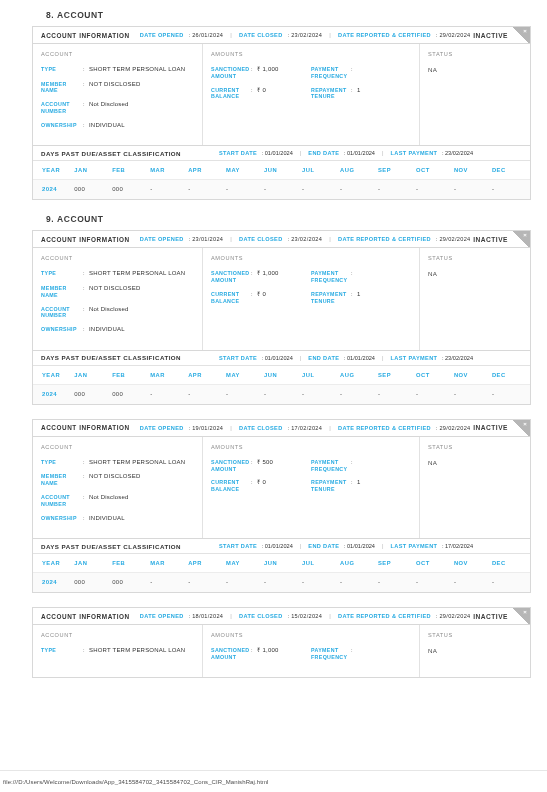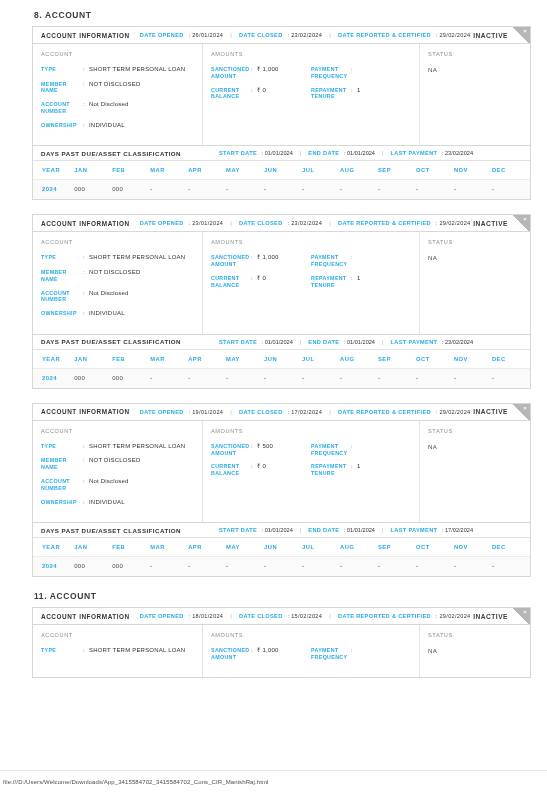--- a/index.html
+++ b/index.html
@@ -26,21 +26,21 @@
     overflow: hidden;
     padding: 10px 16px 0 32px;
   }
 
   
   .sec-title {
     font-size: 8.5px;
     font-weight: bold;
     letter-spacing: 0.6px;
     color: #3b3b3b;
-    margin: 0 0 6px 2px;
+    margin: 0 0 6px 14px;
     text-transform: uppercase;
   }
   .sec-block { margin-bottom: 14px; }
 
   
   .card {
     position: relative;
     border: 1px solid #d8d8d8;
     background: #fff;
     width: 499px;
@@ -360,20 +360,21 @@
                   <td>-</td>
                   <td>-</td>
                   <td>-</td>
                   <td>-</td>
                 </tr>
               </tbody>
             </table>
           </div>
         </div>
         <div class="sec-block">
+          <h2 class="sec-title">9. ACCOUNT</h2>
           <div class="card">
             <div class="card-head">
               <span class="head-title">ACCOUNT INFORMATION</span>
               <div class="head-meta">
                 <span class="head-meta-item" style="white-space: nowrap;"><span class="meta-lab">DATE OPENED</span><span class="meta-val"> : 23/01/2024</span></span>
                 <span class="meta-sep">|</span>
                 <span class="head-meta-item" style="white-space: nowrap;"><span class="meta-lab">DATE CLOSED</span><span class="meta-val"> : 23/02/2024</span></span>
                 <span class="meta-sep">|</span>
                 <span class="head-meta-item" style="white-space: nowrap;"><span class="meta-lab">DATE REPORTED &amp; CERTIFIED</span><span class="meta-val"> : 29/02/2024</span></span>
               </div>
@@ -602,21 +603,20 @@
                   <td>-</td>
                   <td>-</td>
                   <td>-</td>
                   <td>-</td>
                 </tr>
               </tbody>
             </table>
           </div>
         </div>
         <div class="sec-block">
-          <h2 class="sec-title">11. ACCOUNT</h2>
           <div class="card">
             <div class="card-head">
               <span class="head-title">ACCOUNT INFORMATION</span>
               <div class="head-meta">
                 <span class="head-meta-item" style="white-space: nowrap;"><span class="meta-lab">DATE OPENED</span><span class="meta-val"> : 18/01/2024</span></span>
                 <span class="meta-sep">|</span>
                 <span class="head-meta-item" style="white-space: nowrap;"><span class="meta-lab">DATE CLOSED</span><span class="meta-val"> : 15/02/2024</span></span>
                 <span class="meta-sep">|</span>
                 <span class="head-meta-item" style="white-space: nowrap;"><span class="meta-lab">DATE REPORTED &amp; CERTIFIED</span><span class="meta-val"> : 29/02/2024</span></span>
               </div>

